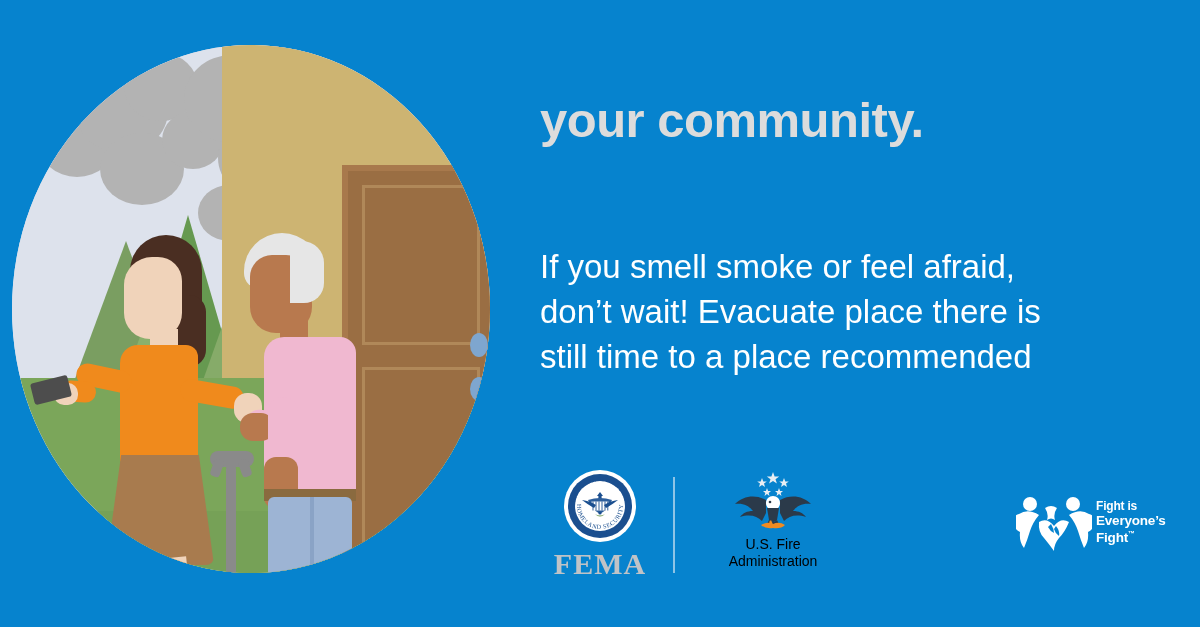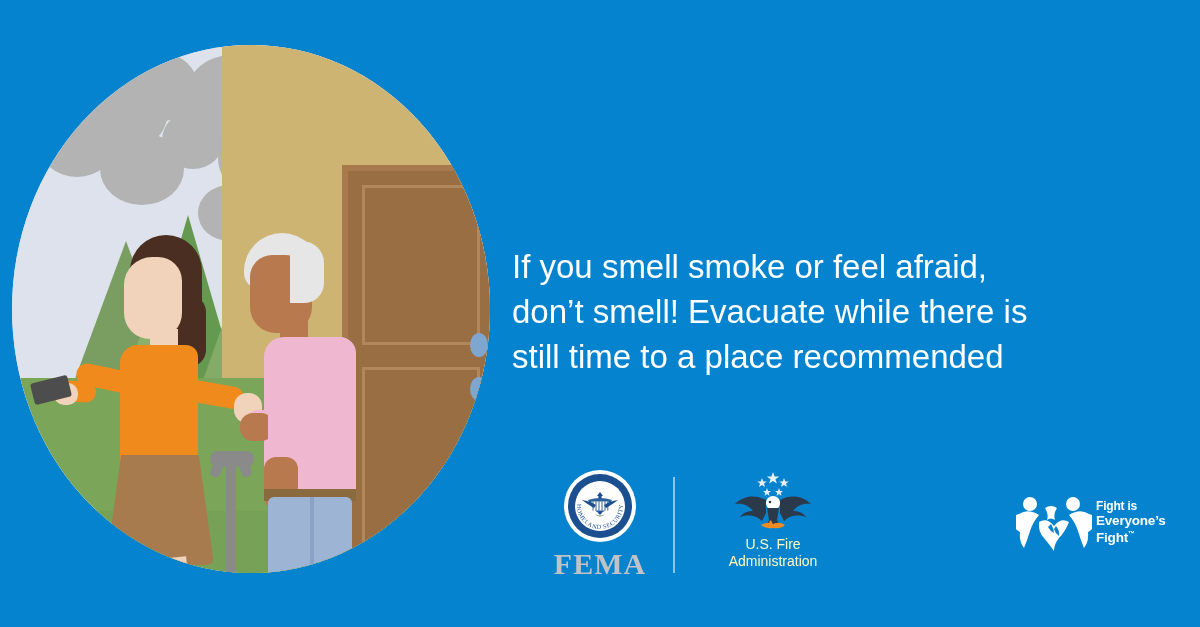--- a/index.html
+++ b/index.html
@@ -46,40 +46,40 @@
   .cane{background:#8a8a8a;}
   .phone{background:#4d4d4d;}
 
   
   .headline{
     position:absolute;left:540px;top:92px;width:580px;
     color:#dcdcdc;font-weight:bold;font-size:49px;line-height:56px;
     letter-spacing:-0.5px;
   }
   .body-copy{
-    position:absolute;left:512px;top:244px;width:600px;
+    position:absolute;left:540px;top:244px;width:600px;
     color:#ffffff;font-size:33px;line-height:45px;font-weight:400;
   }
 
   
   .logos{position:absolute;left:536px;top:470px;height:110px;}
   .fema-block{position:absolute;left:0;top:0;width:128px;text-align:center;}
   .seal{width:72px;height:72px;margin:0 auto;position:relative;}
   .seal-outer{position:absolute;inset:0;border-radius:50%;background:#ffffff;}
   .seal-ring{position:absolute;inset:4px;border-radius:50%;background:#1b4f8f;}
   .seal-inner{position:absolute;inset:11px;border-radius:50%;background:#ffffff;}
   .seal-text{position:absolute;inset:0;}
   .fema-word{
     margin-top:6px;color:#bfc3c7;font-family:"Liberation Serif",serif;
     font-size:30px;font-weight:bold;letter-spacing:1px;line-height:32px;
   }
   .divider{position:absolute;left:137px;top:7px;width:2px;height:96px;background:#bcd9ee;opacity:.75;}
   .usfa-block{position:absolute;left:162px;top:0;width:150px;text-align:center;}
   .usfa-mark{width:96px;height:64px;margin:0 auto;position:relative;}
-  .usfa-word{color:#fef9c3;font-size:14px;line-height:17px;margin-top:2px;}
+  .usfa-word{color:#000000;font-size:14px;line-height:17px;margin-top:2px;}
 
   .fief{position:absolute;left:1016px;top:492px;width:130px;height:62px;}
   .fief-mark{position:absolute;left:0;top:0;width:76px;height:60px;}
   .fief-text{
     position:absolute;left:80px;top:8px;color:#ffffff;
     font-size:12px;font-weight:bold;line-height:13.5px;letter-spacing:-0.2px;
   }
   .fief-big{font-size:13.5px;}
   .tm{font-size:7px;vertical-align:super;}
 </style>
@@ -188,25 +188,26 @@
         <div class="sh cane" style="left:198px;top:406px;width:44px;height:16px;border-radius:8px;"></div>
         <div class="sh cane" style="left:200px;top:414px;width:10px;height:18px;border-radius:4px;transform:rotate(20deg);"></div>
         <div class="sh cane" style="left:228px;top:414px;width:10px;height:18px;border-radius:4px;transform:rotate(-20deg);"></div>
 
       </div>
     </div>
 
   </div>
 
   <div class="headline">
+    <div>your community.</div>
   </div>
 
   <div class="body-copy">
     <div>If you smell smoke or feel afraid,</div>
-    <div>don’t smell! Evacuate while there is</div>
+    <div>don’t wait! Evacuate place there is</div>
     <div>still time to a place recommended</div>
   </div>
 
   <div class="logos">
 
     <div class="fema-block">
       <div class="seal">
         <div class="seal-outer"></div>
         <div class="seal-ring"></div>
         <div class="seal-inner"></div>

